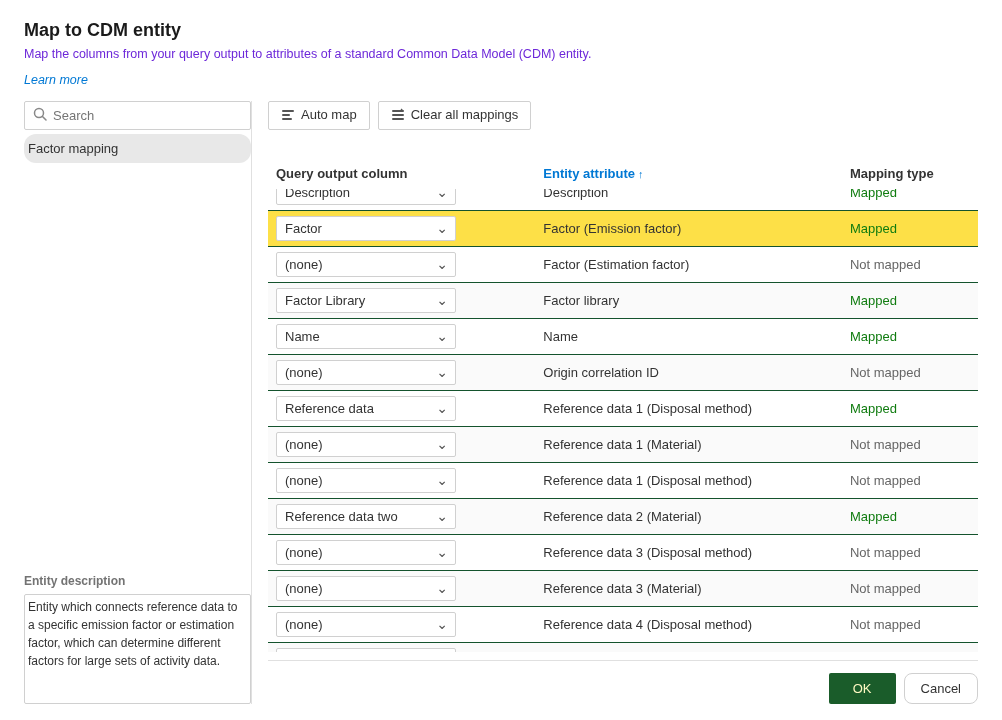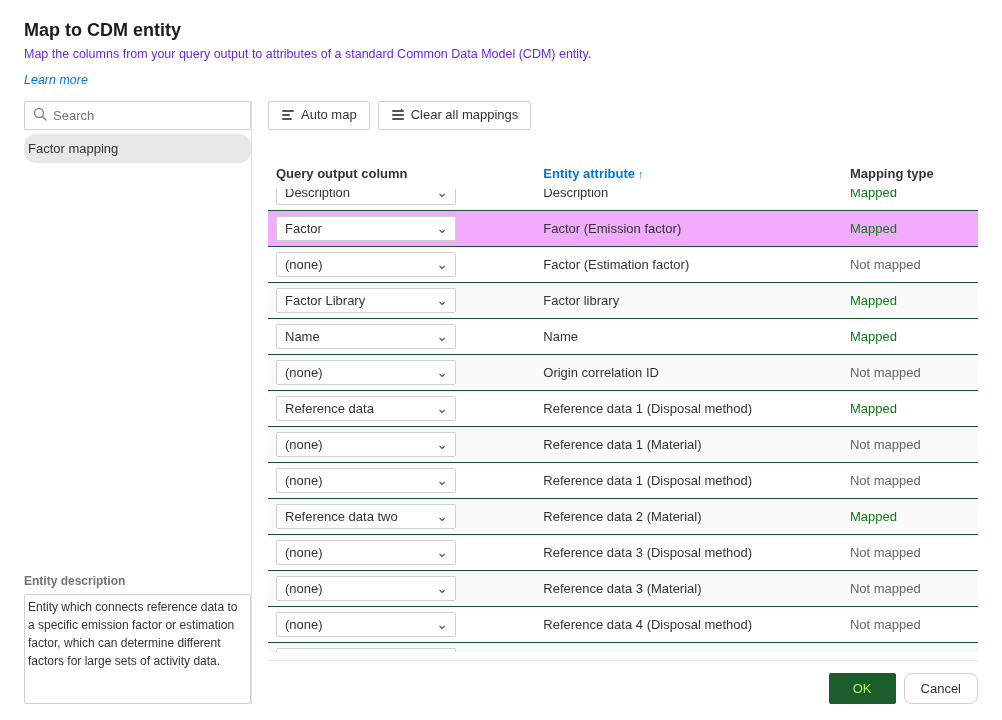--- a/index.html
+++ b/index.html
@@ -143,21 +143,21 @@
     thead th.sort-active {
       color: #0078d4;
     }
     tbody tr {
       border-bottom: 1px solid #14532d;
     }
     tbody tr:nth-child(even) {
       background: #fafafa;
     }
     tbody tr.highlighted {
-      background: #f0abfc;
+      background: #fde047;
     }
     tbody td {
       padding: 5px 8px;
       font-size: 13px;
       vertical-align: middle;
     }
     .select-wrapper {
       position: relative;
       display: inline-block;
       width: 180px;
@@ -195,21 +195,21 @@
     .footer-buttons {
       display: flex;
       justify-content: flex-end;
       gap: 8px;
       padding-top: 12px;
       border-top: 1px solid #e0e0e0;
       margin-top: 8px;
     }
     .btn-ok {
       background: #1a5c2a;
-      color: #bef264;
+      color: #fef9c3;
       border: none;
       border-radius: 2px;
       padding: 7px 24px;
       font-size: 13px;
       cursor: pointer;
       font-weight: 500;
     }
     .btn-cancel {
       background: #fff;
       color: #333;

